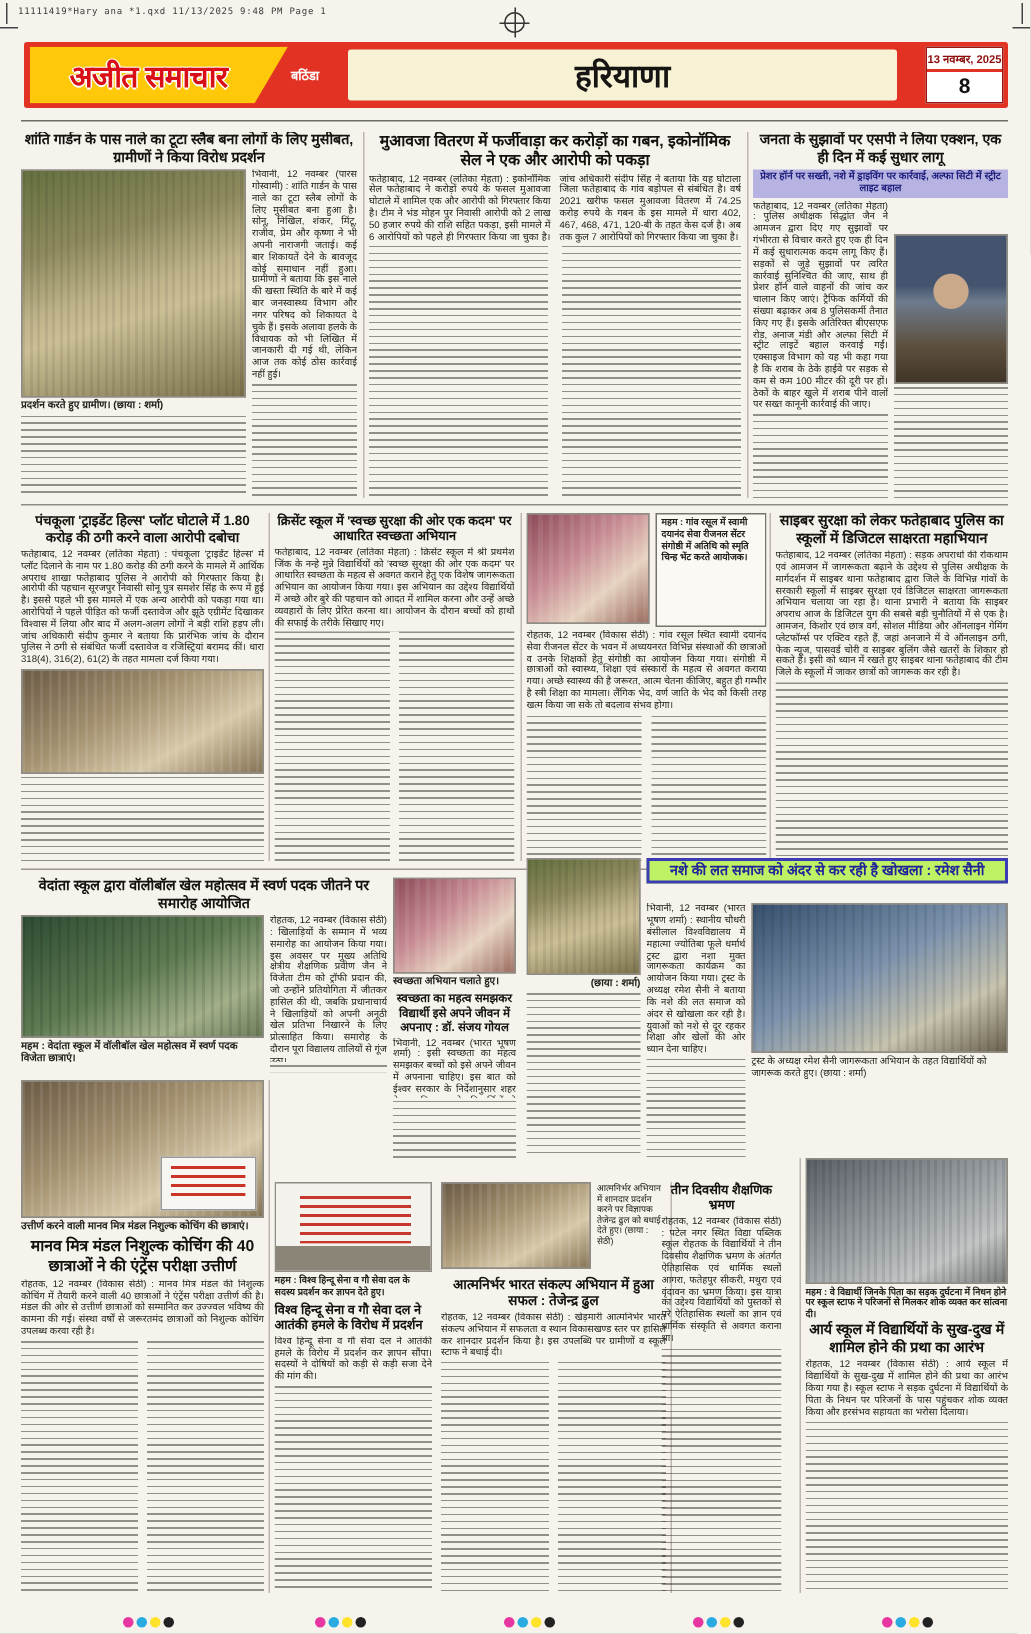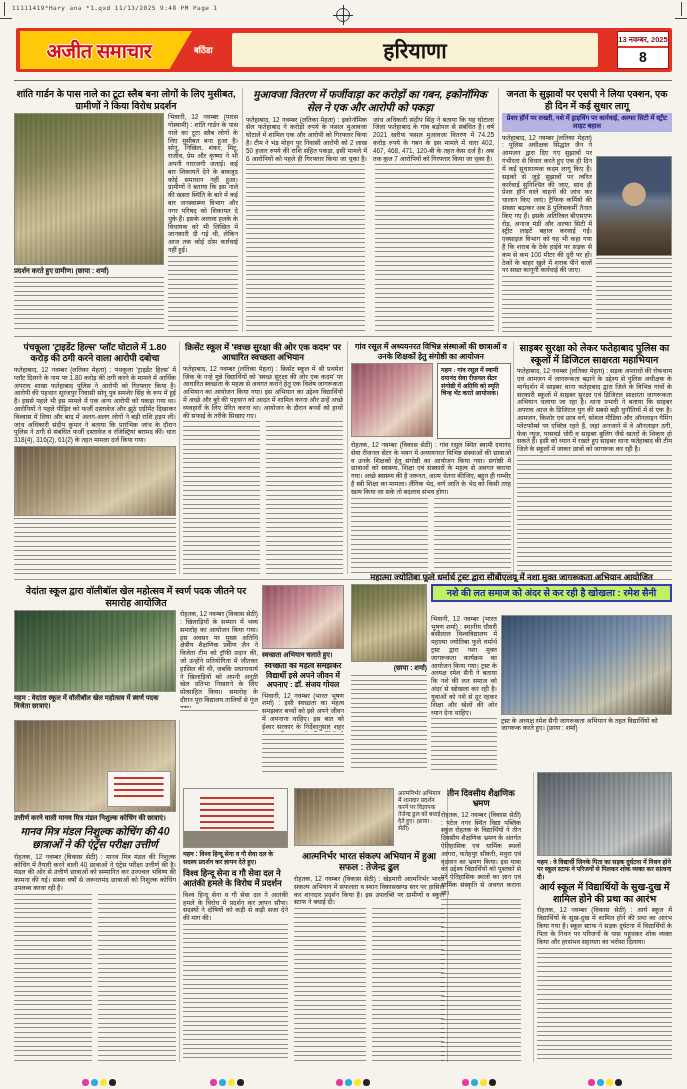--- a/index.html
+++ b/index.html
@@ -24,21 +24,21 @@
   .mh-cream{left:216px;top:5px;width:366px;height:34px;background:#f8f2d5;border-radius:2px;
             display:flex;align-items:center;justify-content:center;font-size:21px;font-weight:bold;color:#171513;}
   .datebox{right:3px;top:3px;width:52px;height:38px;background:#fff;border:1px solid #9e1410;}
   .daterow{height:16px;border-bottom:2px solid #e23224;display:flex;align-items:center;justify-content:center;
            font-size:7.5px;font-weight:bold;color:#8c0f0c;white-space:nowrap;}
   .pgno{height:18px;display:flex;align-items:center;justify-content:center;font-size:14px;font-weight:bold;color:#111;}
   .hr{background:#6f6c66;height:1px;}
   .vr{background:#bcb8ae;width:1px;}
   
   .art{position:absolute;overflow:hidden;display:flex;flex-direction:column;}
-  .hl{font-weight:bold;color:#14110e;margin:0 0 2px;text-align:center;line-height:1.22;} .s11{font-size:10.5px;font-style:italic;} .s10{font-size:9.5px;} .s9{font-size:9px;}
+  .hl{font-weight:bold;color:#14110e;margin:0 0 2px;text-align:center;line-height:1.22;} .s11{font-size:10.5px;} .s10{font-size:9.5px;} .s9{font-size:9px;}
   .s85{font-size:8.5px;} .s8{font-size:7.8px;}
   .row{display:flex;gap:4px;flex:1;min-height:0;}
   .col{flex:1;display:flex;flex-direction:column;min-height:0;min-width:0;}
   .figcol{display:flex;flex-direction:column;flex:none;}
   .photo{border:1px solid #8f8c85;flex:none;background-color:#9a9484;}
   .cap{font-size:6.8px;font-weight:bold;line-height:1.2;color:#24211d;margin-top:2px;text-align:left;}
   .bt{font-size:6.4px;line-height:1.22;text-align:justify;margin:0;color:#211e1a;overflow:hidden;}
   .fill{flex:1;min-height:5px;margin-top:2px;
         background:repeating-linear-gradient(180deg,rgba(48,44,39,.5) 0 1px,transparent 1px 4.6px);}
   .fill.c2{background:
@@ -159,21 +159,20 @@
 
   <section class="art" style="left:183px;top:342px;width:160px;height:232px;">
     <h2 class="hl s85">क्रिसेंट स्कूल में 'स्वच्छ सुरक्षा की ओर एक कदम' पर आधारित स्वच्छता अभियान</h2>
     <p class="bt" style="max-height:120px;">फतेहाबाद, 12 नवम्बर (लतिका मेहता) : क्रिसेंट स्कूल में श्री प्रथमेश जिंक के नन्हे मुन्ने विद्यार्थियों को 'स्वच्छ सुरक्षा की ओर एक कदम' पर आधारित स्वच्छता के महत्व से अवगत कराने हेतु एक विशेष जागरूकता अभियान का आयोजन किया गया। इस अभियान का उद्देश्य विद्यार्थियों में अच्छे और बुरे की पहचान को आदत में शामिल करना और उन्हें अच्छे व्यवहारों के लिए प्रेरित करना था। आयोजन के दौरान बच्चों को हाथों की सफाई के तरीके सिखाए गए।</p>
     <div class="fill c2"></div>
   </section>
 
   <div class="abs vr" style="left:347px;top:342px;height:232px;"></div>
 
   <section class="art" style="left:351px;top:342px;width:160px;height:232px;">
-    <h2 class="hl s8">गांव रसूल में अध्ययनरत विभिन्न संस्थाओं की छात्राओं व उनके शिक्षकों हेतु संगोष्ठी का आयोजन</h2>
     <div class="row" style="flex:none;height:76px;">
       <div class="photo p3" style="width:82px;height:74px;"></div>
       <div class="inset">महम : गांव रसूल में स्वामी दयानंद सेवा रीजनल सेंटर संगोष्ठी में अतिथि को स्मृति चिन्ह भेंट करते आयोजक।</div>
     </div>
     <p class="bt" style="max-height:62px;margin-top:2px;">रोहतक, 12 नवम्बर (विकास सेठी) : गांव रसूल स्थित स्वामी दयानंद सेवा रीजनल सेंटर के भवन में अध्ययनरत विभिन्न संस्थाओं की छात्राओं व उनके शिक्षकों हेतु संगोष्ठी का आयोजन किया गया। संगोष्ठी में छात्राओं को स्वास्थ्य, शिक्षा एवं संस्कारों के महत्व से अवगत कराया गया। अच्छे स्वास्थ्य की है जरूरत, आत्म चेतना कीजिए, बहुत ही गम्भीर है स्त्री शिक्षा का मामला। लैंगिक भेद, वर्ण जाति के भेद को किसी तरह खत्म किया जा सके तो बदलाव संभव होगा।</p>
     <div class="fill c2"></div>
   </section>
 
   <div class="abs vr" style="left:513px;top:342px;height:232px;"></div>
 
@@ -201,21 +200,20 @@
 
   <section class="art" style="left:262px;top:585px;width:82px;height:188px;">
     <div class="photo p3" style="height:64px;"></div>
     <div class="cap">स्वच्छता अभियान चलाते हुए।</div>
     <h2 class="hl s8" style="margin-top:2px;text-align:center;">स्वच्छता का महत्व समझकर विद्यार्थी इसे अपने जीवन में अपनाए : डॉ. संजय गोयल</h2>
     <p class="bt" style="max-height:40px;">भिवानी, 12 नवम्बर (भारत भूषण शर्मा) : इसी स्वच्छता का महत्व समझकर बच्चों को इसे अपने जीवन में अपनाना चाहिए। इस बात को ईश्वर सरकार के निर्देशानुसार शहर के महाविद्यालय के विद्यार्थियों ने स्वच्छता अभियान के तहत साकार किया।</p>
     <div class="fill"></div>
   </section>
 
   <section class="art" style="left:351px;top:572px;width:321px;height:200px;">
-    <h2 class="hl s85" style="white-space:nowrap;overflow:hidden;">महात्मा ज्योतिबा फूले धर्मार्थ ट्रस्ट द्वारा सीबीएलयू में नशा मुक्त जागरूकता अभियान आयोजित</h2>
     <div class="row">
       <figure class="figcol" style="width:76px;margin:0;">
         <div class="photo p1" style="height:78px;"></div>
         <figcaption class="cap" style="text-align:right;">(छाया : शर्मा)</figcaption>
         <div class="fill"></div>
       </figure>
       <div class="col">
         <div class="bluebox">नशे की लत समाज को अंदर से कर रही है खोखला : रमेश सैनी</div>
         <div class="row">
           <div class="col" style="flex:0 0 66px;">

